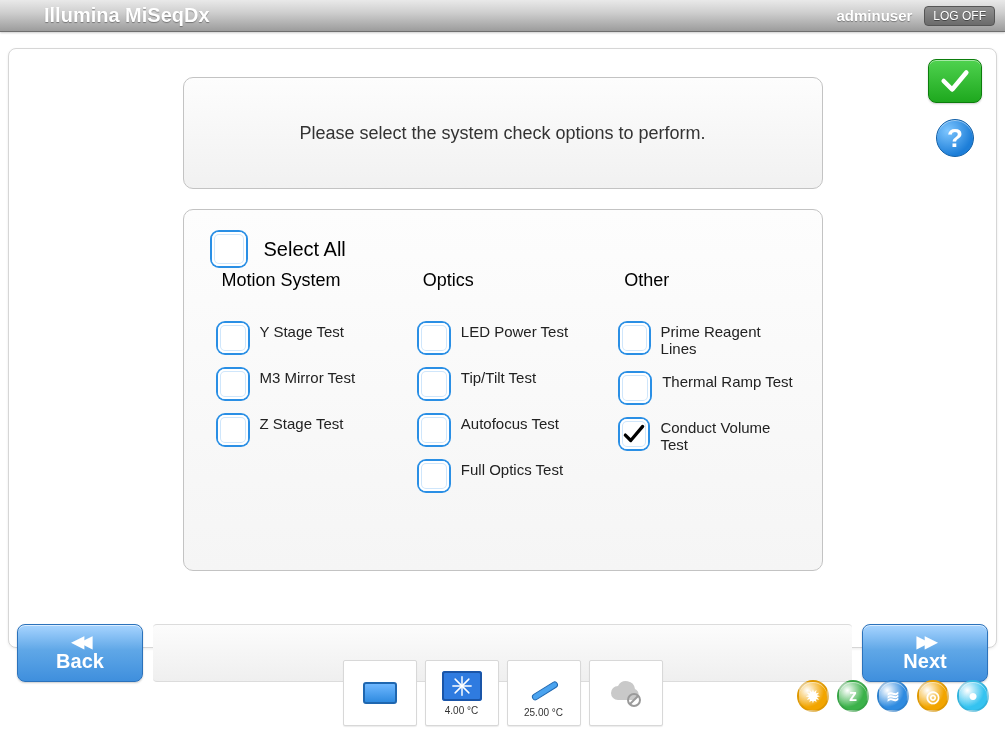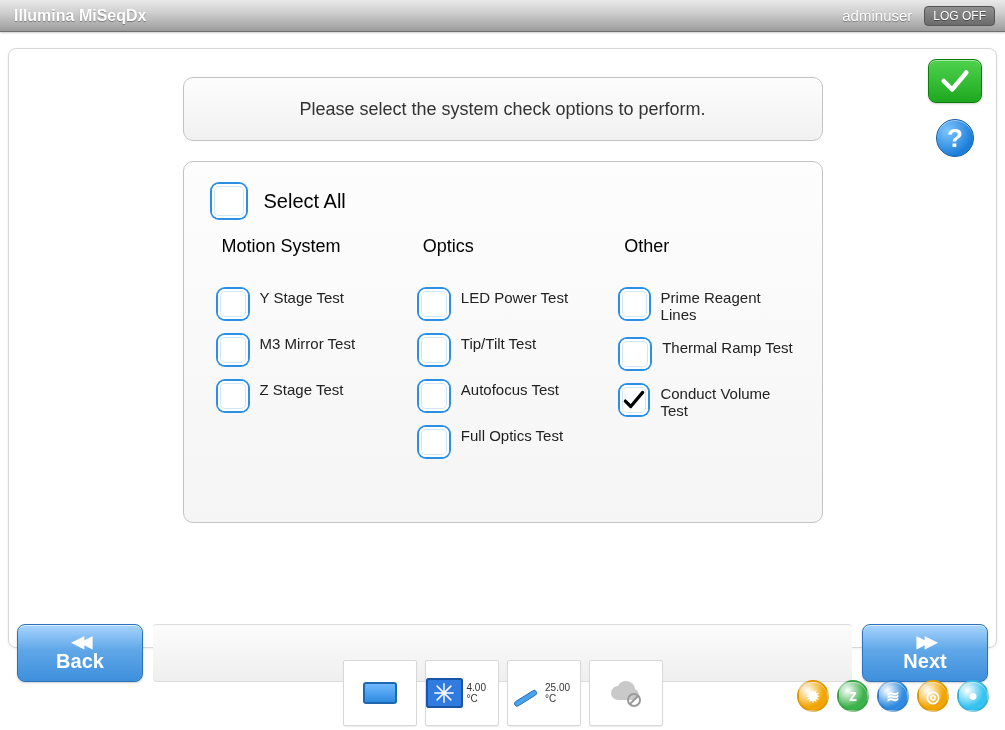--- a/index.html
+++ b/index.html
@@ -7,23 +7,23 @@
 .app { width: 1005px; height: 730px; position: relative; }
 
 
 .titlebar {
   height: 32px;
   background: linear-gradient(to bottom, #e9e9e9 0%, #cfcfcf 40%, #9c9c9c 100%);
   border-bottom: 1px solid #6f6f6f;
   display: flex; align-items: center; padding: 0 10px 0 14px;
   box-shadow: 0 1px 2px rgba(0,0,0,0.2);
 }
-.titlebar .title { color: #fff; font-size: 16px; font-weight: bold; text-shadow: 0 1px 1px rgba(0,0,0,0.35); }
+.titlebar .title { color: #fff; font-size: 20px; font-weight: bold; text-shadow: 0 1px 1px rgba(0,0,0,0.35); margin-left: 30px; }
 .titlebar .spacer { flex: 1; }
-.titlebar .user { color: #fff; font-size: 15px; font-weight: normal; margin-right: 12px; text-shadow: 0 1px 1px rgba(0,0,0,0.35); margin-left: 12px;}
+.titlebar .user { color: #fff; font-size: 15px; font-weight: bold; margin-right: 12px; text-shadow: 0 1px 1px rgba(0,0,0,0.35); margin-left: 12px;}
 .logoff-btn {
   background: linear-gradient(to bottom, #8f8f8f, #6b6b6b);
   color: #fff; font-size: 12px; font-weight: normal;
   border: 1px solid #555; border-radius: 4px; padding: 2px 8px;
   cursor: pointer; text-shadow: 0 1px 0 rgba(0,0,0,0.4);
 }
 
 
 .content-card {
   position: absolute; left: 8px; right: 8px; top: 48px; height: 600px;
@@ -46,35 +46,35 @@
   width: 38px; height: 38px; border-radius: 50%;
   background: radial-gradient(circle at 30% 30%, #7ec6ff, #1d7ed8 70%);
   border: 1px solid #0f5fa8; color: #fff; font-size: 26px; font-weight: bold;
   display: flex; align-items: center; justify-content: center;
   box-shadow: inset 0 1px 0 rgba(255,255,255,0.5);
   cursor: pointer;
 }
 
 
 .instruction {
-  margin: 10px auto 12px auto; width: 640px; height: 64px;
+  margin: 10px auto 12px auto; width: 640px; height: 112px;
   border: 1px solid #c3c3c3; border-radius: 10px;
   display: flex; align-items: center; justify-content: center;
   color: #333; font-size: 18px;
   background: linear-gradient(to bottom, #fdfdfd, #f1f1f1);
 }
 
 
 .options-panel {
   margin: 20px auto 0 auto; width: 640px; height: 362px;
   border: 1px solid #c3c3c3; border-radius: 10px;
   background: linear-gradient(to bottom, #fdfdfd, #f5f5f5);
   padding: 22px 28px;
 }
-.select-all-row { display: flex; align-items: center; gap: 18px; margin-bottom: 18px; }
+.select-all-row { display: flex; align-items: center; gap: 18px; margin-bottom: 4px; }
 .select-all-row .lbl { font-size: 20px; }
 
 .columns { display: flex; gap: 28px; padding-left: 6px; }
 .col { flex: 1; }
 .col-header { font-size: 18px; margin-bottom: 32px; padding-left: 4px; }
 .check-row { display: flex; gap: 12px; margin-bottom: 16px; }
 .check-row .lbl { font-size: 15px; color: #222; }
 
 
 .cbox {
@@ -108,21 +108,21 @@
 .nav-btn .arrows { font-size: 16px; letter-spacing: -4px; line-height: 1; }
 
 
 .tray {
   position: absolute; left: 0; right: 0; bottom: 0; height: 74px;
   display: flex; align-items: center; padding: 0 16px;
 }
 .tray-center { position: absolute; left: 50%; transform: translateX(-50%); bottom: 4px; display: flex; gap: 8px; }
 .tray-tile {
   width: 74px; height: 66px; border: 1px solid #d8d8d8; border-radius: 2px;
-  background: #fff; display: flex; flex-direction: row; align-items: center; justify-content: center;
+  background: #fff; display: flex; flex-direction: column; align-items: center; justify-content: center;
   gap: 4px; box-shadow: 0 1px 1px rgba(0,0,0,0.08);
 }
 .tray-tile .cap { font-size: 10px; color: #333; }
 .tray-right { position: absolute; right: 16px; bottom: 18px; display: flex; gap: 8px; }
 .coin { width: 32px; height: 32px; border-radius: 50%; display: flex; align-items: center; justify-content: center; color: #fff; font-weight: bold; font-size: 16px; border: 2px solid rgba(0,0,0,0.08); box-shadow: inset 0 1px 0 rgba(255,255,255,0.5); }
 
 
 .mini-rect { width: 34px; height: 22px; border-radius: 3px; background: linear-gradient(to bottom, #6fb8ff, #2f8be0); border: 2px solid #1f67b0; }
 .snow-tile { width: 40px; height: 30px; border-radius: 3px; background: #2f7be0; display:flex;align-items:center;justify-content:center; box-shadow: inset 0 0 0 2px #1a55a8; }
 .snow-tile svg { width: 22px; height: 22px; }

